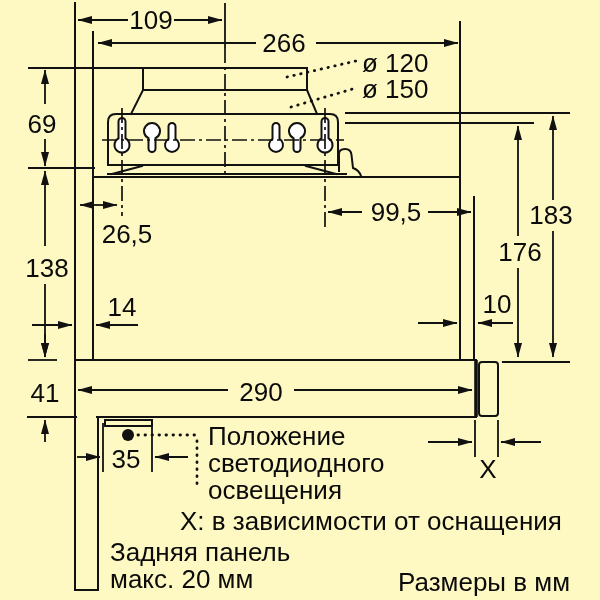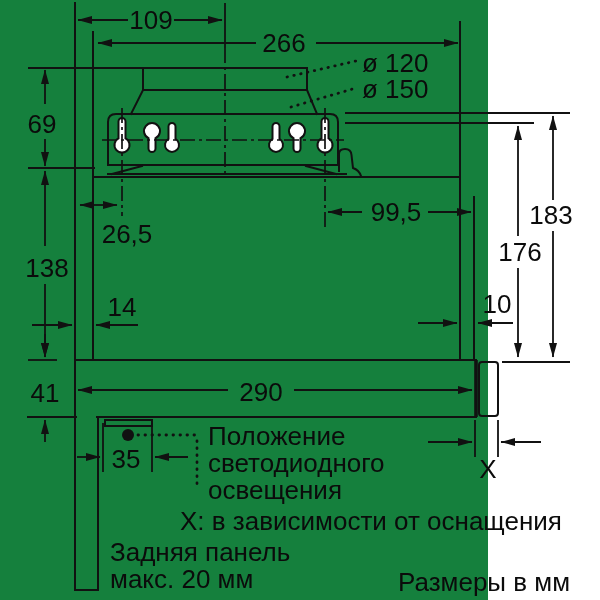--- a/index.html
+++ b/index.html
@@ -1,16 +1,16 @@
 <!DOCTYPE html>
 <html><head>
 <meta charset="utf-8">
 <style>
   html,body{margin:0;padding:0;background:#fff;}
-  .stage{position:relative;width:488px;height:600px;background:#15803d;
+  .stage{position:relative;width:600px;height:600px;background:#fef9c3;
          font-family:"Liberation Sans", sans-serif;}
   svg{display:block;}
   .dl{stroke:#111;stroke-width:2;fill:none;stroke-linecap:square;}
   .dl3{stroke:#111;stroke-width:3.6;fill:none;}
   .kh{stroke:#111;stroke-width:2;fill:#fff;}
   .cl{stroke:#111;stroke-width:1.7;fill:none;stroke-dasharray:15 4 3 4;}
   .dim{stroke:#111;stroke-width:1.8;fill:none;}
   .ldr{stroke:#111;stroke-width:2.8;fill:none;stroke-dasharray:0.5 6.5;stroke-linecap:round;}
   .t{font-size:26px;fill:#0b0b0b;}
   .tm{text-anchor:middle;}

